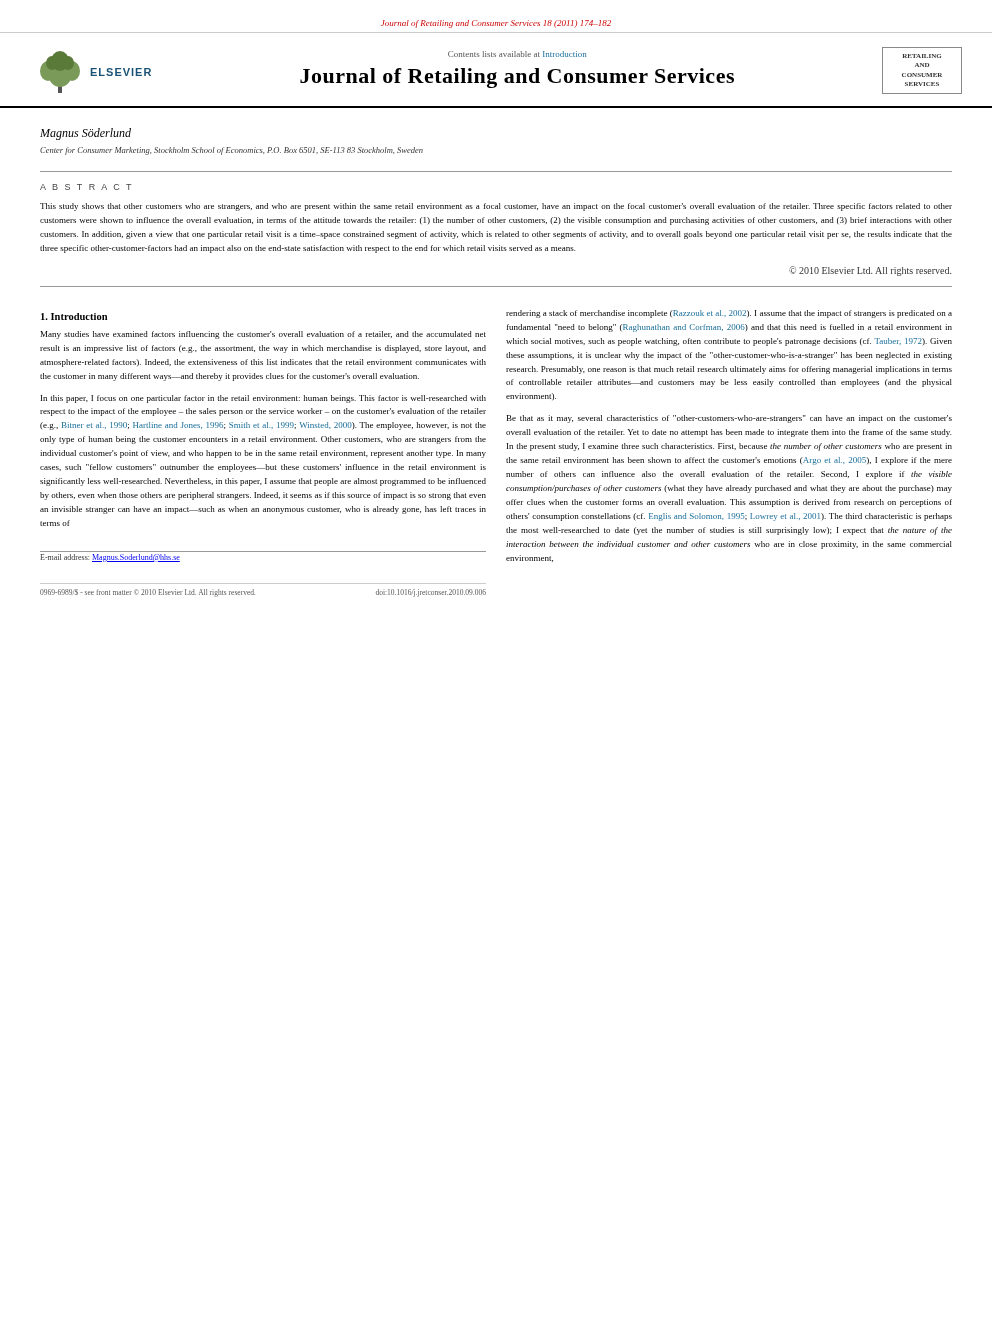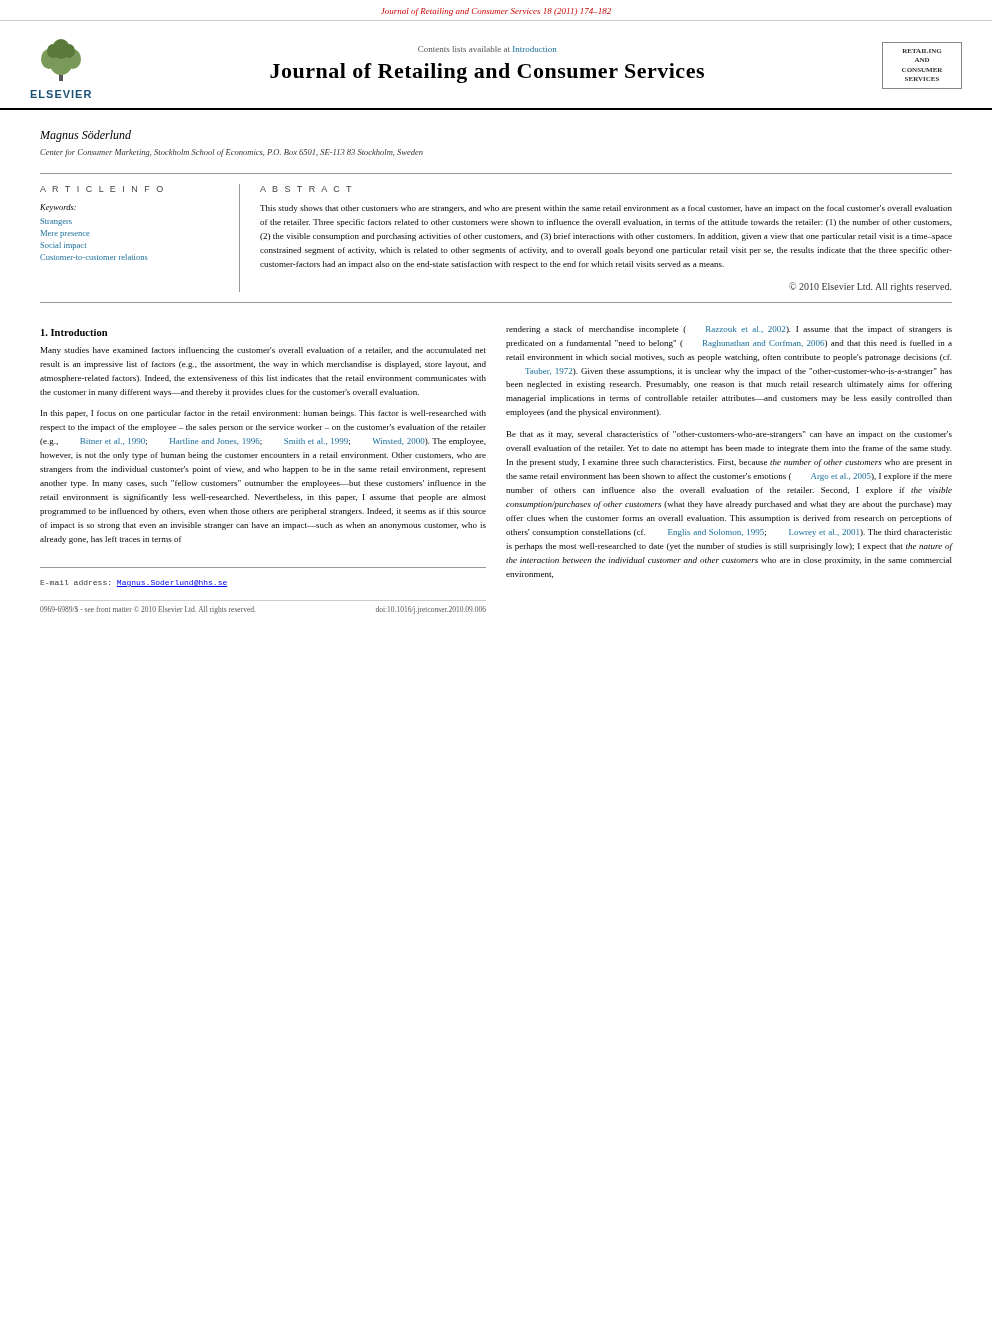--- a/index.html
+++ b/index.html
@@ -9,21 +9,21 @@
       font-size: 9.5px;
       color: #000;
       width: 992px;
       min-height: 1323px;
     }
 
     
     .journal-top-bar {
       background: #fff;
       text-align: center;
-      padding: 6px 0 4px 0;
+      padding: 18px 0 4px 0;
       border-bottom: 1px solid #ccc;
       font-size: 9px;
       color: #c00;
       font-style: italic;
     }
 
     
     .header-area {
       display: flex;
       align-items: center;
@@ -167,50 +167,48 @@
     .body-text {
       font-size: 9px;
       line-height: 1.55;
       text-align: justify;
       color: #000;
       margin-bottom: 8px;
     }
     .body-text a, .link-ref {
       color: #1a6e9a;
       text-decoration: none;
-      padding-left: 19px;
     }
 
     
     .footnote-area {
       border-top: 1px solid #999;
       margin-top: 20px;
-      padding-top: 9px;
-      font-family: Liberation Mono, monospace;
+      padding-top: 0;
     }
     .footnote-text {
       font-size: 8px;
       color: #333;
       line-height: 1.4;
     }
 
     .bottom-bar {
       border-top: 1px solid #ccc;
-      margin-top: 12px;
+      margin-top: 20px;
       padding-top: 4px;
       font-size: 7.5px;
       color: #555;
       display: flex;
       justify-content: space-between;
     }
 
     
     .elsevier-logo-area {
       display: flex;
-      flex-direction: column;
+      flex-direction: row;
       align-items: center;
     }
     .elsevier-tree {
       width: 60px;
       height: 55px;
     }
     .elsevier-word {
       font-size: 11px;
       font-weight: bold;
       letter-spacing: 1px;
@@ -259,28 +257,20 @@
   </div>
 </div>
 
 <div class="main-content">
 
 
   <div class="author-name">Magnus Söderlund</div>
   <div class="author-affiliation">Center for Consumer Marketing, Stockholm School of Economics, P.O. Box 6501, SE-113 83 Stockholm, Sweden</div>
 
   <div class="two-col">
-    <div class="article-info-col">
-      <div class="section-heading-sm">A R T I C L E   I N F O</div>
-      <div class="keywords-label">Keywords:</div>
-      <span class="keyword-item">Strangers</span>
-      <span class="keyword-item">Mere presence</span>
-      <span class="keyword-item">Social impact</span>
-      <span class="keyword-item">Customer-to-customer relations</span>
-    </div>
     <div class="abstract-col">
       <div class="section-heading-sm">A B S T R A C T</div>
       <div class="abstract-text">This study shows that other customers who are strangers, and who are present within the same retail environment as a focal customer, have an impact on the focal customer's overall evaluation of the retailer. Three specific factors related to other customers were shown to influence the overall evaluation, in terms of the attitude towards the retailer: (1) the number of other customers, (2) the visible consumption and purchasing activities of other customers, and (3) brief interactions with other customers. In addition, given a view that one particular retail visit is a time–space constrained segment of activity, which is related to other segments of activity, and to overall goals beyond one particular retail visit per se, the results indicate that the three specific other-customer-factors had an impact also on the end-state satisfaction with respect to the end for which retail visits served as a means.</div>
       <div class="copyright-line">© 2010 Elsevier Ltd. All rights reserved.</div>
     </div>
   </div>
 
   <div class="body-columns">
 
     <div class="body-left">

